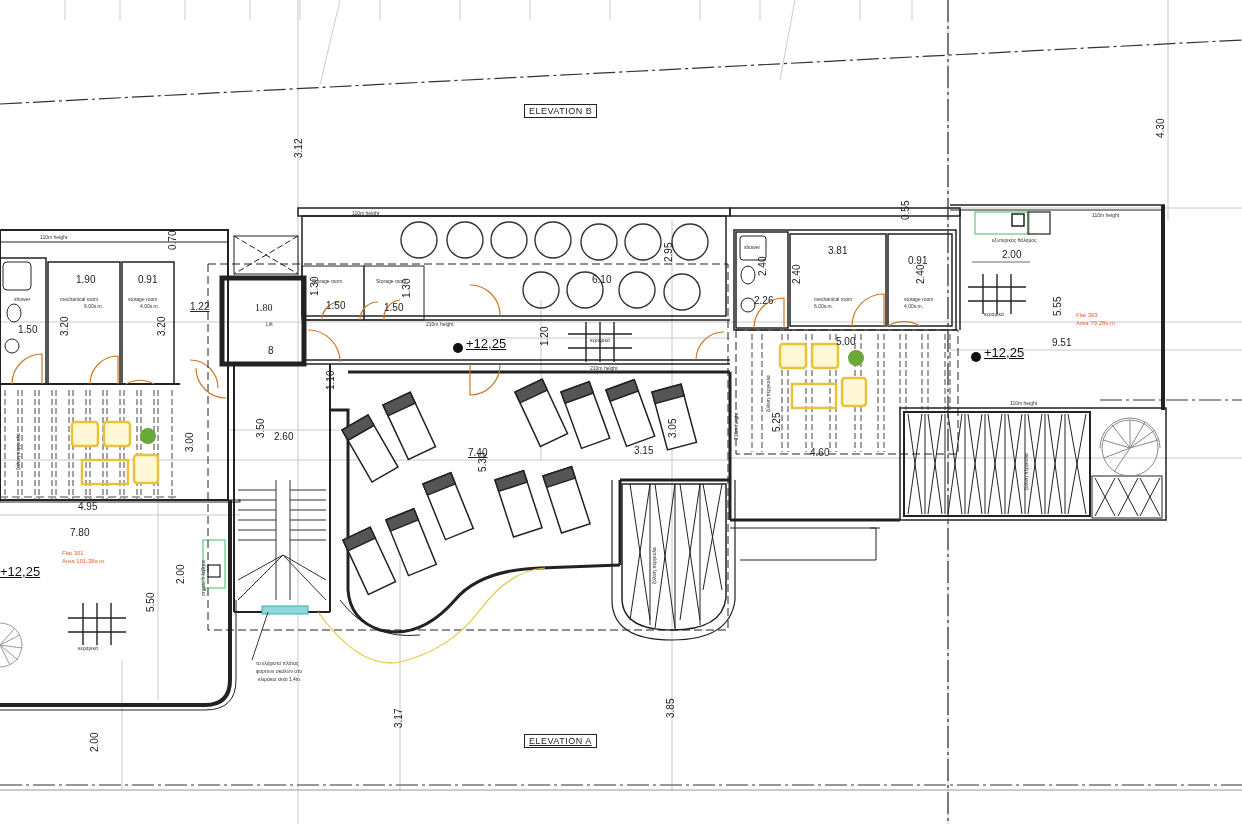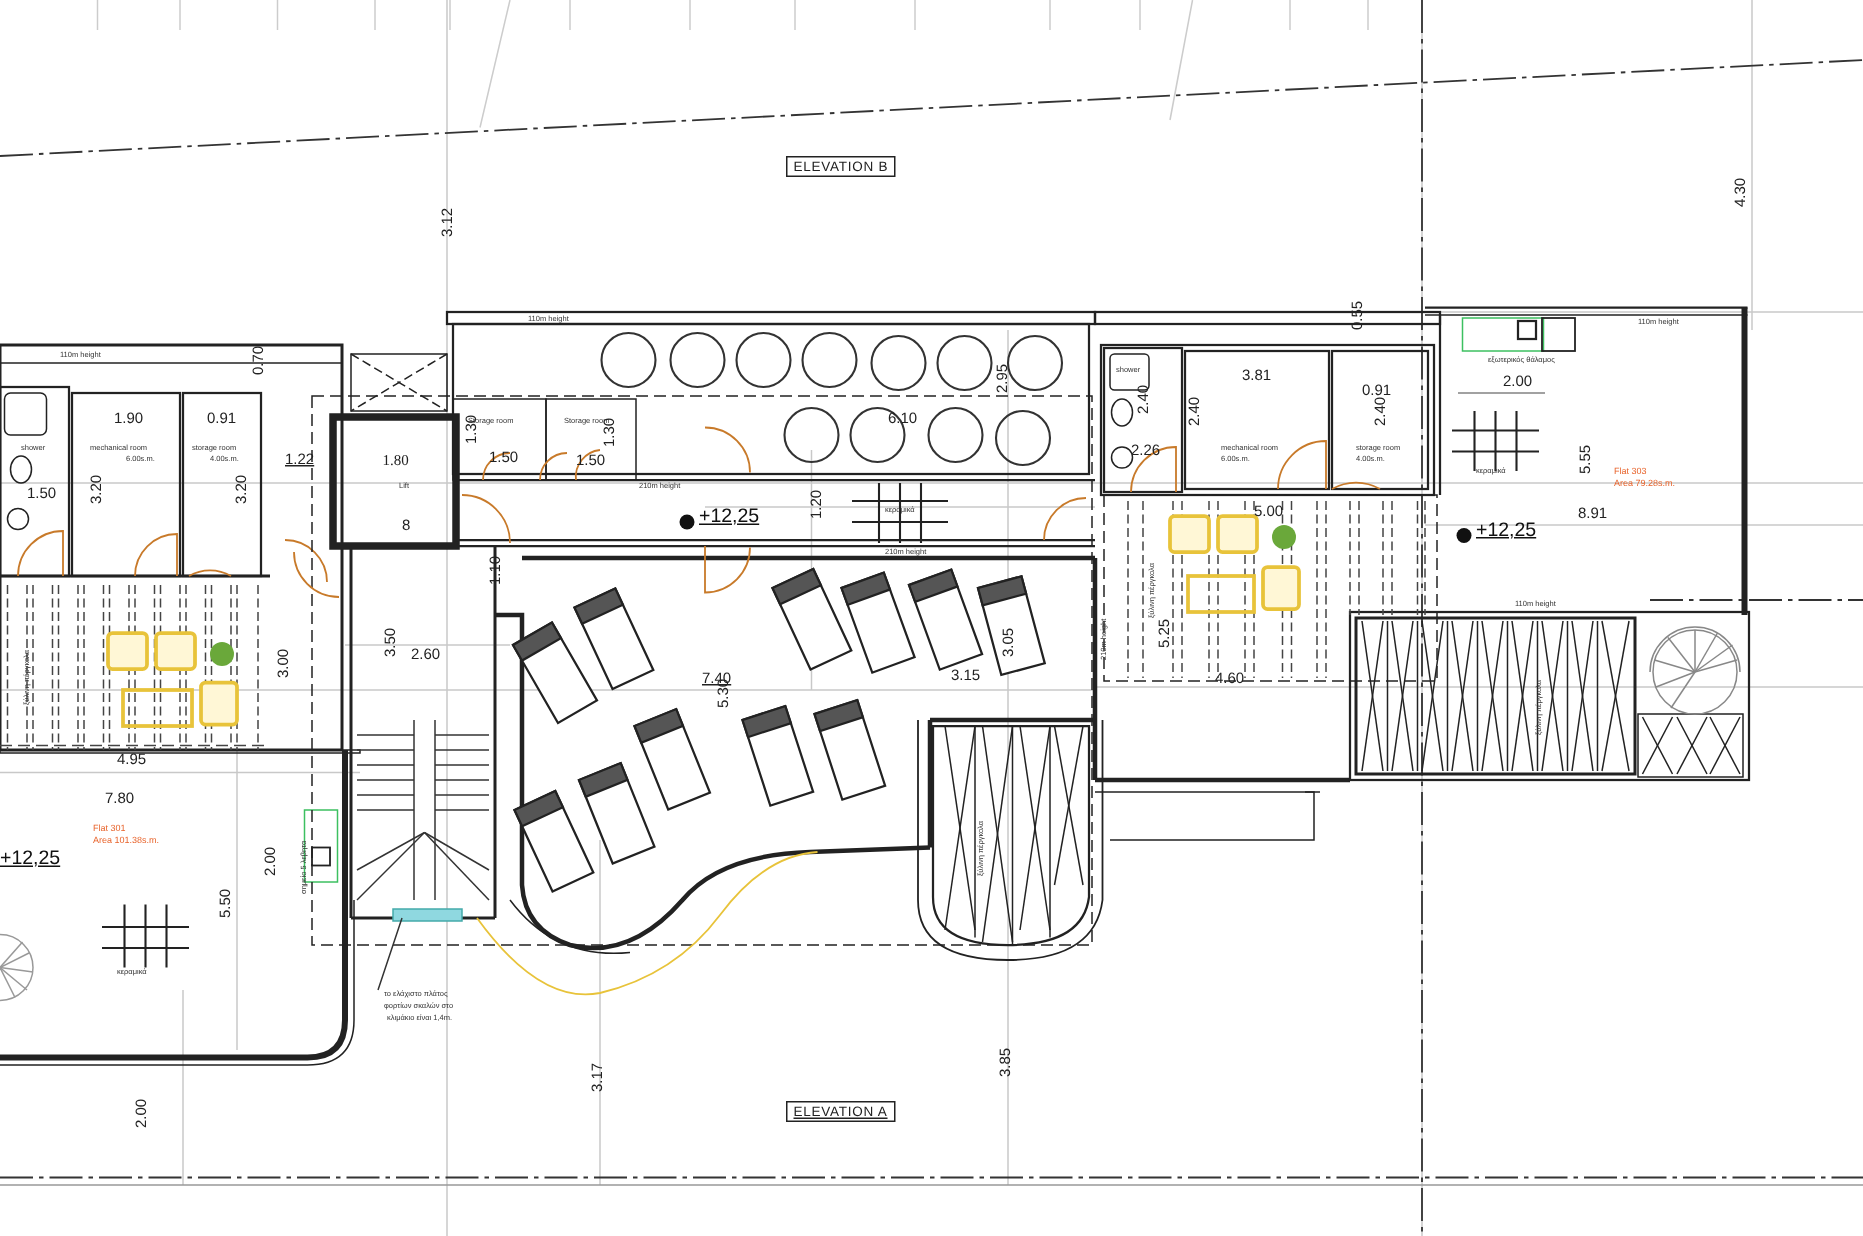--- a/index.html
+++ b/index.html
@@ -471,21 +471,21 @@
 <div class="lbl dim vt" style="left:901px;top:220px;">0.55</div>
 <div class="lbl dim" style="left:828px;top:246px;">3.81</div>
 <div class="lbl dim" style="left:908px;top:256px;">0.91</div>
 <div class="lbl dim vt" style="left:758px;top:276px;">2.40</div>
 <div class="lbl dim vt" style="left:792px;top:284px;">2.40</div>
 <div class="lbl dim vt" style="left:916px;top:284px;">2.40</div>
 <div class="lbl dim" style="left:754px;top:296px;">2.26</div>
 <div class="lbl dim" style="left:836px;top:337px;">5.00</div>
 <div class="lbl dim" style="left:1002px;top:250px;">2.00</div>
 <div class="lbl dim vt" style="left:1053px;top:316px;">5.55</div>
-<div class="lbl dim" style="left:1052px;top:338px;">8.91</div>
+<div class="lbl dim" style="left:1052px;top:338px;">9.51</div>
 <div class="lbl dim vt" style="left:185px;top:452px;">3.00</div>
 <div class="lbl dim" style="left:78px;top:502px;">4.95</div>
 <div class="lbl dim" style="left:70px;top:528px;">7.80</div>
 <div class="lbl dim vt" style="left:146px;top:612px;">5.50</div>
 <div class="lbl dim vt" style="left:176px;top:584px;">2.00</div>
 <div class="lbl dim vt" style="left:256px;top:438px;">3.50</div>
 <div class="lbl dim" style="left:274px;top:432px;">2.60</div>
 <div class="lbl dim vt" style="left:326px;top:390px;">1.10</div>
 <div class="lbl dim" style="left:468px;top:448px;text-decoration:underline;">7.40</div>
 <div class="lbl dim vt" style="left:478px;top:472px;">5.30</div>

